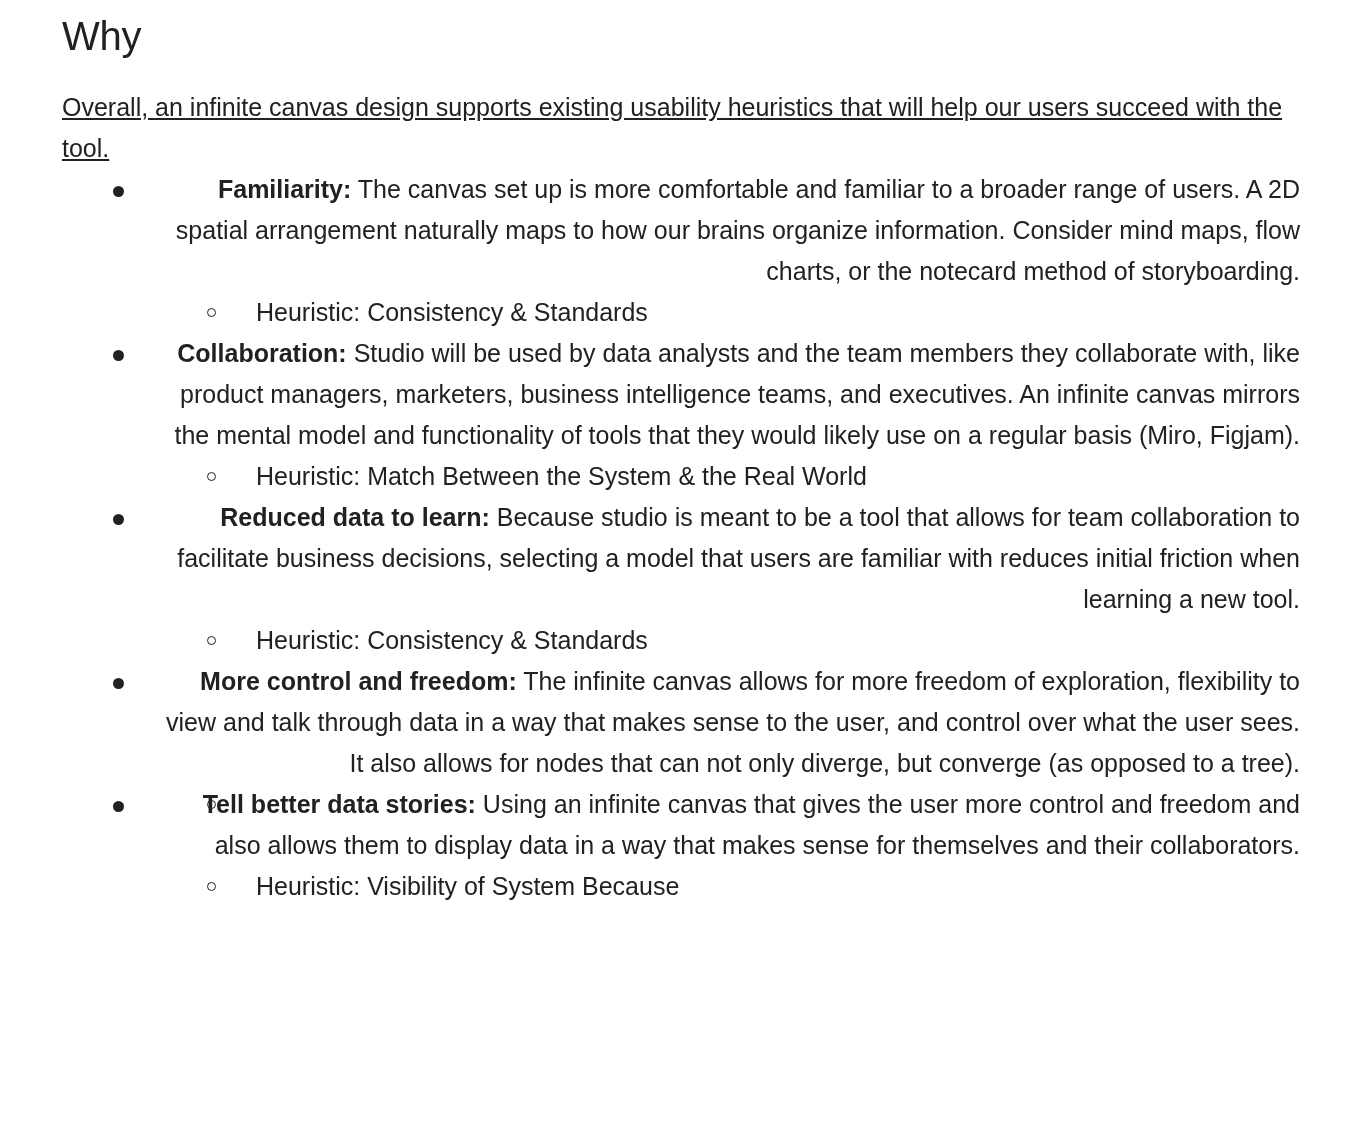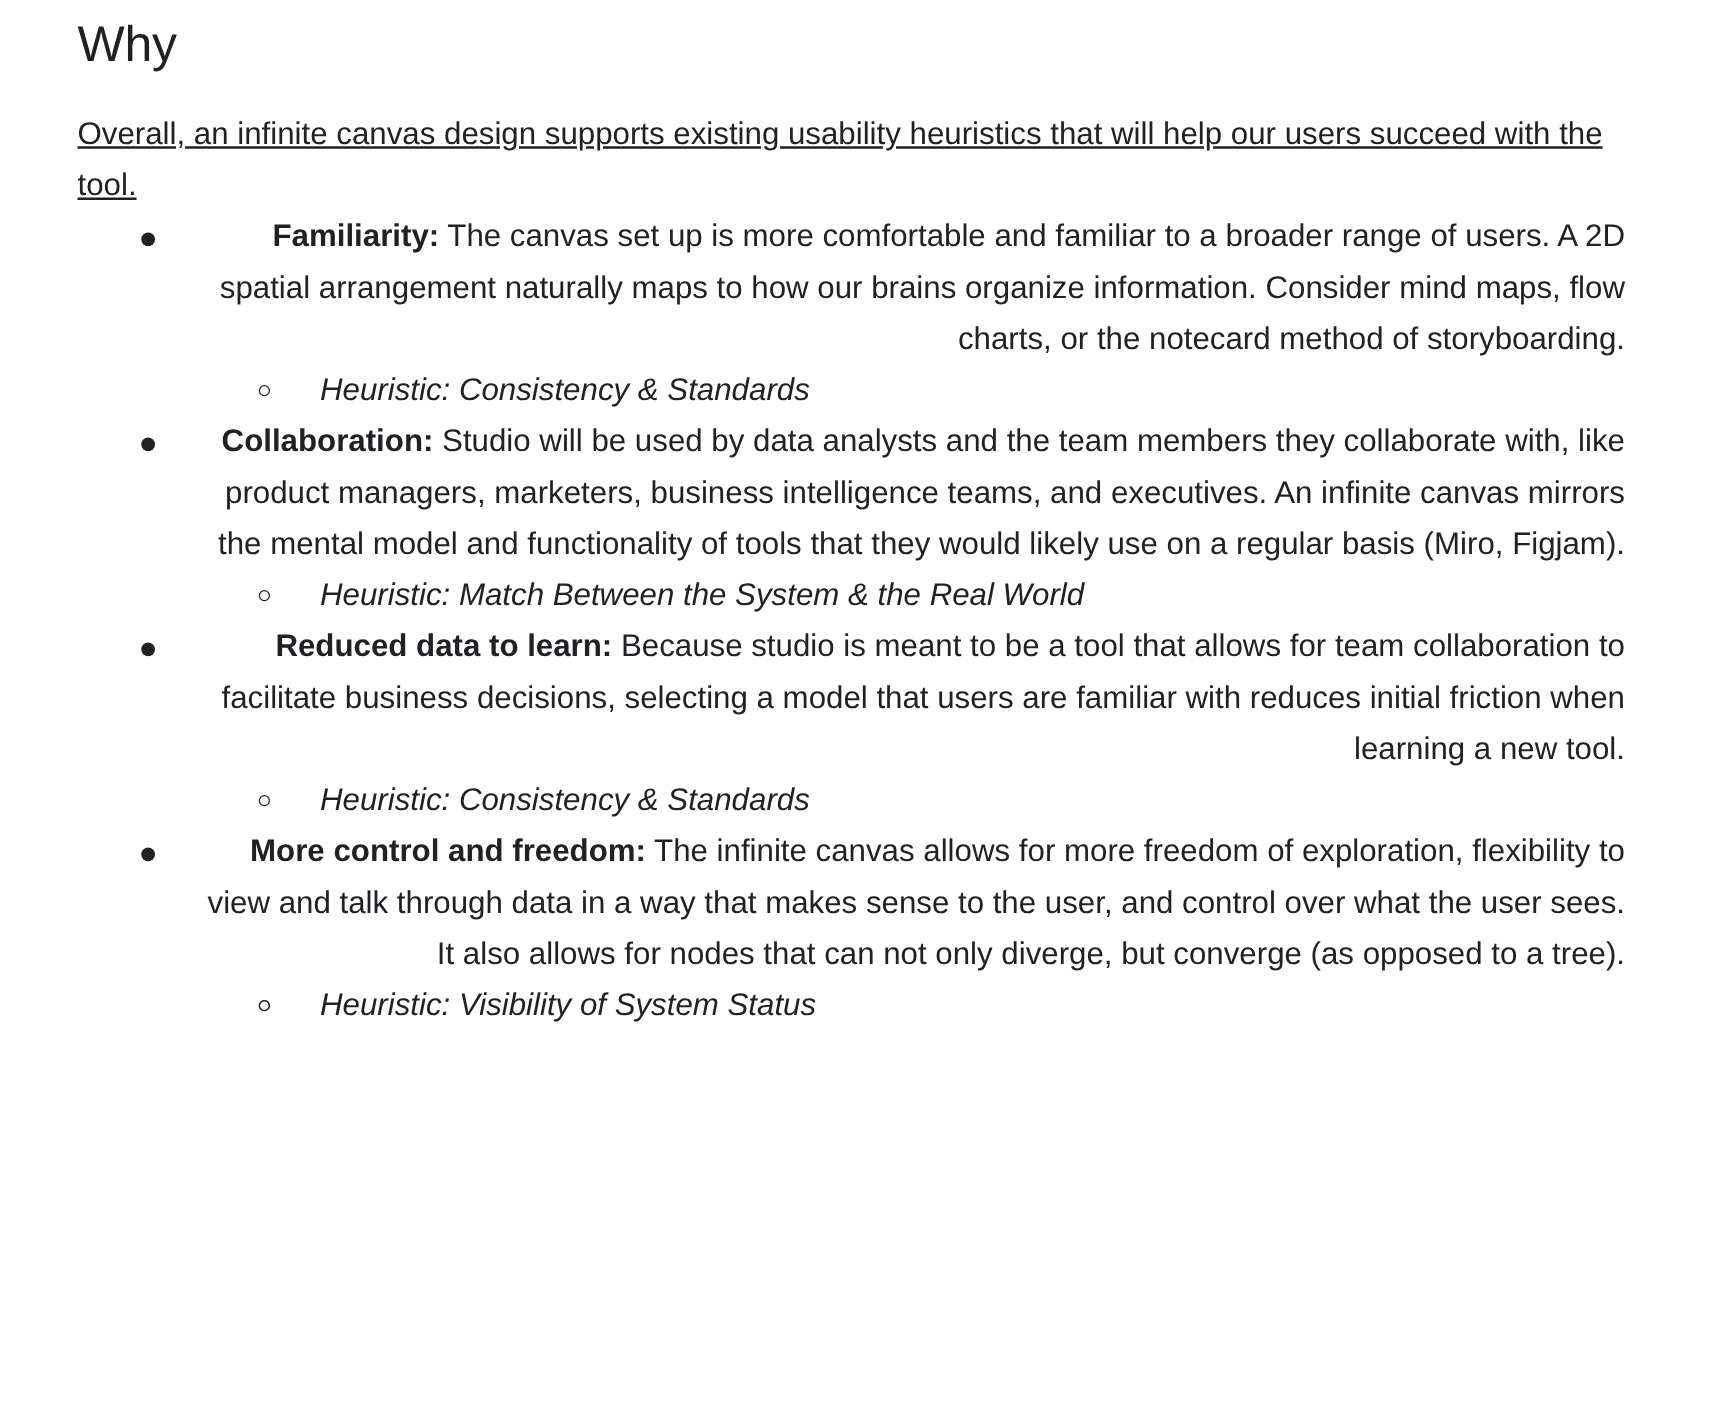--- a/index.html
+++ b/index.html
@@ -98,21 +98,20 @@
   }
 
   .sub-item {
     position: relative;
     margin: 0;
     padding: 0 0 0 256px;
     width: 1340px;
     box-sizing: border-box;
     font-size: 25px;
     line-height: 41px;
-    font-style: italic;
     color: #202124;
   }
 
   .circle-marker {
     position: absolute;
     left: 207px;
     top: 16px;
     width: 9px;
     height: 9px;
     border-radius: 50%;
@@ -149,19 +148,20 @@
           <li class="sub-item"><span class="circle-marker"></span><span>Heuristic: Consistency &amp; Standards</span></li>
         </ul>
       </li>
       <li class="bullet-item">
         <p class="bullet-body"><span class="disc-marker"></span><span class="lead-label">More control and freedom:</span><span> The infinite canvas allows for more freedom of exploration, flexibility to view and talk through data in a way that makes sense to the user, and control over what the user sees. It also allows for nodes that can not only diverge, but converge (as opposed to a tree).</span></p>
         <ul class="sub-list">
           <li class="sub-item"><span class="circle-marker"></span></li>
         </ul>
       </li>
       <li class="bullet-item">
+        <p class="bullet-body"><span class="disc-marker"></span><span class="lead-label">Tell better data stories:</span><span> Using an infinite canvas that gives the user more control and freedom and also allows them to display data in a way that makes sense for themselves and their collaborators.</span></p>
         <ul class="sub-list">
-          <li class="sub-item"><span class="circle-marker"></span><span>Heuristic: Visibility of System Status</span></li>
+          <li class="sub-item"><span class="circle-marker"></span><span>Heuristic: Visibility of System Because</span></li>
         </ul>
       </li>
     </ul>
 
 </div>
 
 </body></html>

